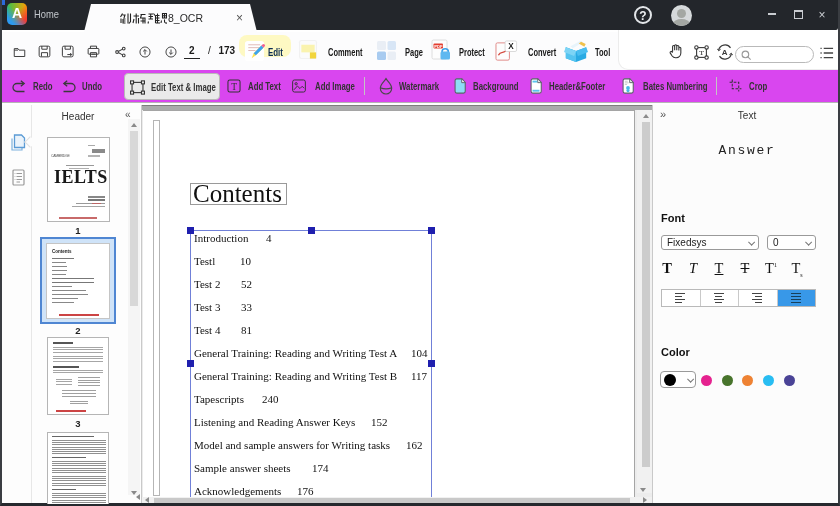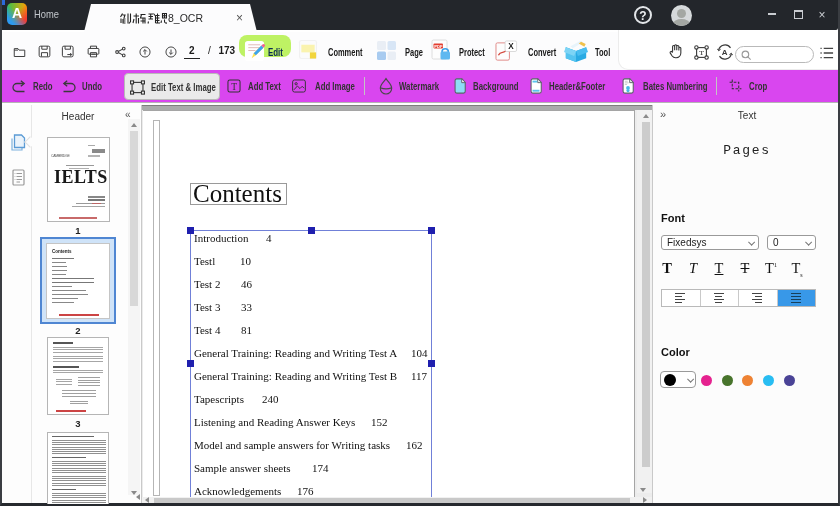--- a/index.html
+++ b/index.html
@@ -23,21 +23,21 @@
 #avatar { left:669px; top:5px; width:21px; height:21px; background:#d6d9db; border-radius:50%; overflow:hidden;}
 #avatar::before{content:""; position:absolute; left:6px; top:3.5px; width:9px; height:9px; border-radius:50%; background:#a4a7a3;}
 #avatar::after{content:""; position:absolute; left:2px; top:14px; width:17px; height:10px; border-radius:50% 50% 0 0; background:#a4a7a3;}
 #minb { left:766px; top:13px; width:8px; height:1.6px; background:#c9ccd1; }
 #maxb { left:792px; top:10px; width:8.5px; height:8.5px; border:1.3px solid #c9ccd1; border-top-width:2.6px;}
 #closeb { left:816.5px; top:8px; font-size:12px; color:#c9ccd1;}
 
 #row1 { position:absolute; left:0; top:32px; width:836px; height:38px; background:#fcfcfd; }
 #row1 svg.ic { position:absolute; top:10px; }
 .navnum { position:absolute; top:13px; font-size:10px; color:#1a1a1a; font-weight:bold;}
-#editbtn { position:absolute; left:237px; top:3px; width:52px; height:22px; border-radius:8px; background:#bef264; }
+#editbtn { position:absolute; left:237px; top:3px; width:52px; height:22px; border-radius:8px; background:#fef9c3; }
 #editbtn .lbl { position:absolute; left:29px; top:11px; font-size:11px; font-weight:bold; color:#0b2c52; transform:scaleX(0.72); transform-origin:left;}
 .bigbtn-lbl { position:absolute; top:14px; font-size:11px; font-weight:bold; color:#171717; transform:scaleX(0.68); transform-origin:left; white-space:nowrap;}
 
 #row2 { position:absolute; left:0; top:70px; width:836px; height:33px; background:#d946ef; border-bottom:1.5px solid #b5b5b5;}
 .r2lbl { position:absolute; top:10.5px; font-size:10px; font-weight:600; color:#333; white-space:nowrap; transform:scaleX(0.78); transform-origin:left;}
 #etibtn { position:absolute; left:122px; top:3px; width:96px; height:27px; background:#eaeaea; border:1px solid #b9b9b9; border-radius:4px;}
 .vsep { position:absolute; top:7px; width:1px; height:18px; background:#c4c4c4; }
 
 #main { position:absolute; left:0; top:104.5px; width:836px; height:398.5px; }
 #rail { position:absolute; left:0; top:0; width:30px; height:100%; background:#fdfdfd; border-right:1px solid #e7e7e7;}
@@ -374,21 +374,21 @@
             <span>Contents</span>
           </div>
         <div id="selrect"></div>
         <div class="hdl" style="left:44px;top:116px;"></div>
         <div class="hdl" style="left:165px;top:116px;"></div>
         <div class="hdl" style="left:285px;top:116px;"></div>
         <div class="hdl" style="left:44px;top:249.5px;"></div>
         <div class="hdl" style="left:285px;top:249.5px;"></div>
         <div class="tl" style="top:121px;">Introduction<span class="n" style="left:72px;">4</span></div>
         <div class="tl" style="top:144px;">Testl<span class="n" style="left:46px;">10</span></div>
-        <div class="tl" style="top:167px;">Test 2<span class="n" style="left:47px;">46</span></div>
+        <div class="tl" style="top:167px;">Test 2<span class="n" style="left:47px;">52</span></div>
         <div class="tl" style="top:190px;">Test 3<span class="n" style="left:47px;">33</span></div>
         <div class="tl" style="top:213px;">Test 4<span class="n" style="left:47px;">81</span></div>
         <div class="tl" style="top:236px;">General Training: Reading and Writing Test A<span class="n" style="left:217px;">104</span></div>
         <div class="tl" style="top:259px;">General Training: Reading and Writing Test B<span class="n" style="left:217px;">117</span></div>
         <div class="tl" style="top:282px;">Tapescripts<span class="n" style="left:68px;">240</span></div>
         <div class="tl" style="top:305px;">Listening and Reading Answer Keys<span class="n" style="left:177px;">152</span></div>
         <div class="tl" style="top:328px;">Model and sample answers for Writing tasks<span class="n" style="left:212px;">162</span></div>
         <div class="tl" style="top:351px;">Sample answer sheets<span class="n" style="left:118px;">174</span></div>
         <div class="tl" style="top:374px;">Acknowledgements<span class="n" style="left:103px;">176</span></div>
       </div>
@@ -399,21 +399,21 @@
       </div>
       <div id="hscroll">
         <div class="tri left" style="left:3px;top:0.5px;"></div>
         <div class="th"></div>
         <div class="tri right" style="left:501px;top:0.5px;"></div>
       </div>
     </div>
     <div id="rpanel">
       <div class="abs" style="left:7px;top:3px;color:#555;font-size:11px;">»</div>
       <div class="abs" style="left:0;top:5px;width:188px;text-align:center;color:#333;">Text</div>
-      <div class="abs" style="left:0;top:38px;width:188px;text-align:center;font-family:'Liberation Mono',monospace;font-size:13px;letter-spacing:1.7px;color:#222;">Pages</div>
+      <div class="abs" style="left:0;top:38px;width:188px;text-align:center;font-family:'Liberation Mono',monospace;font-size:13px;letter-spacing:1.7px;color:#222;">Answer</div>
       <div class="abs bold" style="left:8px;top:107px;">Font</div>
       <div class="dd" style="left:8px;top:130px;width:98px;height:15px;">
           <span style="position:absolute;left:5px;top:1px;">Fixedsys</span>
           <span class="chv" style="right:5px;top:4px;"></span>
         </div>
       <div class="dd" style="left:114px;top:130px;width:49px;height:15px;">
           <span style="position:absolute;left:5px;top:1px;">0</span>
           <span class="chv" style="right:5px;top:4px;"></span>
         </div>
       <div class="tbtn" style="left:4px;"><span style="font-weight:bold;">T</span></div>

